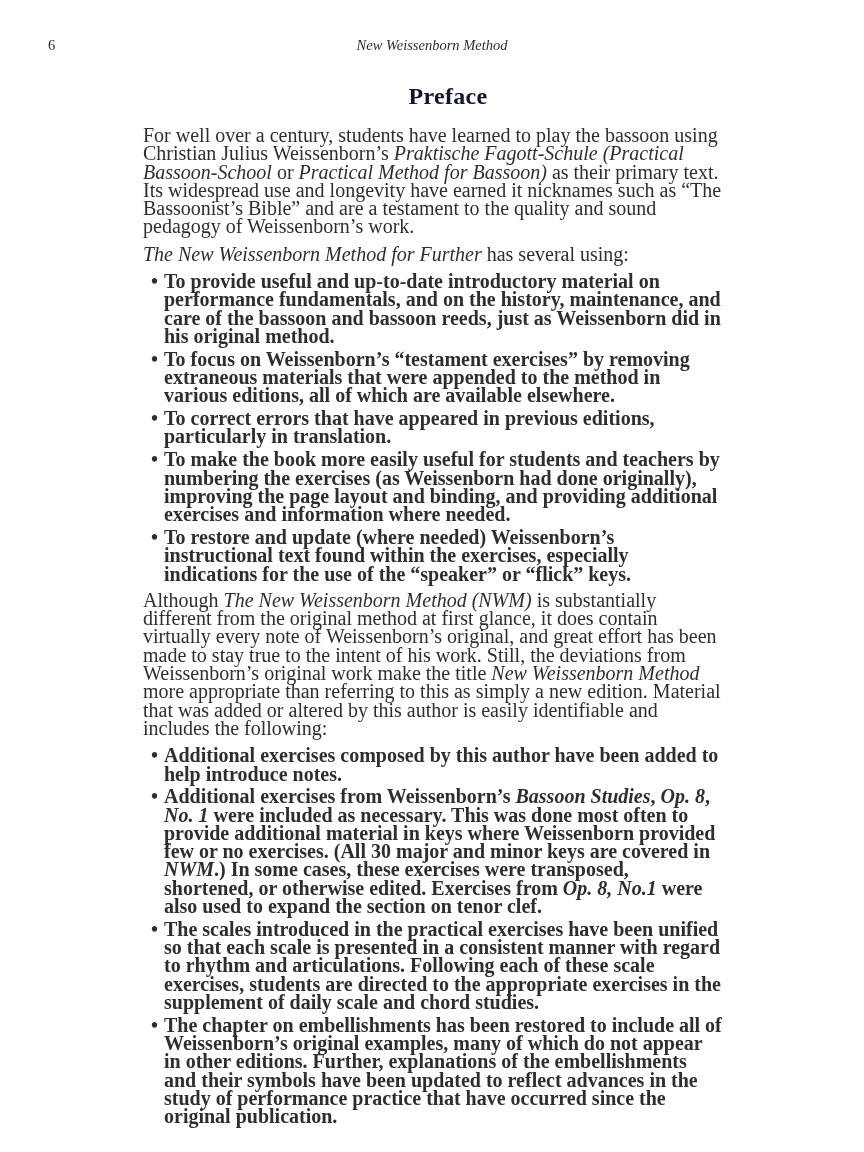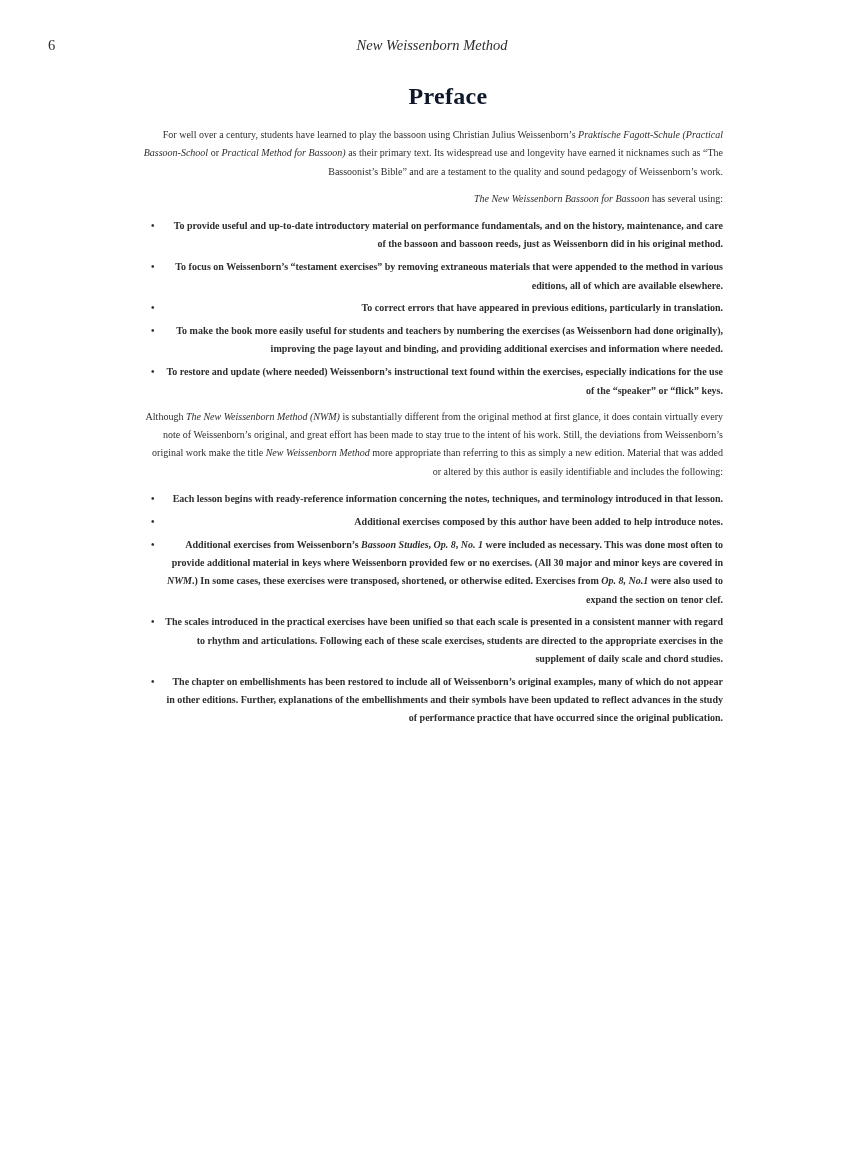--- a/index.html
+++ b/index.html
@@ -42,23 +42,23 @@
     font-size: 24px;
     font-weight: 700;
     letter-spacing: 0.3px;
     color: #0f172a;
   }
   .content {
     position: absolute;
     top: 126px;
     left: 143px;
     width: 580px;
-    font-size: 10px;
+    font-size: 20px;
     line-height: 18.3px;
-    text-align: right;
+    text-align: left;
   }
   .content p {
     margin: 0 0 9px 0;
   }
   .content ul {
     list-style: none;
     margin: 0 0 8px 0;
     padding: 0 0 0 8px;
   }
   .content li {
@@ -79,30 +79,29 @@
 <body>
 
 <div class="page">
   <div class="header-row">
     <span class="pagenum">6</span>
     <span class="runhead">New Weissenborn Method</span>
   </div>
   <h1 class="title">Preface</h1>
   <div class="content">
       <p><span>For well over a century, students have learned to play the bassoon using Christian Julius Weissenborn’s </span><em>Praktische Fagott-Schule (Practical Bassoon-School</em><span> or </span><em>Practical Method for Bassoon)</em><span> as their primary text. Its widespread use and longevity have earned it nicknames such as “The Bassoonist’s Bible” and are a testament to the quality and sound pedagogy of Weissenborn’s work.</span></p>
-      <p><em>The New Weissenborn Bassoon for Bassoon</em><span> has several using:</span></p>
+      <p><em>The New Weissenborn Method for Further</em><span> has several using:</span></p>
       <ul>
         <li><span>To provide useful and up-to-date introductory material on performance fundamentals, and on the history, maintenance, and care of the bassoon and bassoon reeds, just as Weissenborn did in his original method.</span></li>
         <li><span>To focus on Weissenborn’s “testament exercises” by removing extraneous materials that were appended to the method in various editions, all of which are available elsewhere.</span></li>
         <li><span>To correct errors that have appeared in previous editions, particularly in translation.</span></li>
         <li><span>To make the book more easily useful for students and teachers by numbering the exercises (as Weissenborn had done originally), improving the page layout and binding, and providing additional exercises and information where needed.</span></li>
         <li><span>To restore and update (where needed) Weissenborn’s instructional text found within the exercises, especially indications for the use of the “speaker” or “flick” keys.</span></li>
       </ul>
       <p><span>Although </span><em>The New Weissenborn Method (NWM)</em><span> is substantially different from the original method at first glance, it does contain virtually every note of Weissenborn’s original, and great effort has been made to stay true to the intent of his work. Still, the deviations from Weissenborn’s original work make the title </span><em>New Weissenborn Method</em><span> more appropriate than referring to this as simply a new edition. Material that was added or altered by this author is easily identifiable and includes the following:</span></p>
       <ul>
-        <li><span>Each lesson begins with ready-reference information concerning the notes, techniques, and terminology introduced in that lesson.</span></li>
         <li><span>Additional exercises composed by this author have been added to help introduce notes.</span></li>
         <li><span>Additional exercises from Weissenborn’s </span><em>Bassoon Studies</em><span>, </span><em>Op. 8</em><span>, </span><em>No. 1</em><span> were included as necessary. This was done most often to provide additional material in keys where Weissenborn provided few or no exercises. (All 30 major and minor keys are covered in </span><em>NWM</em><span>.) In some cases, these exercises were transposed, shortened, or otherwise edited. Exercises from </span><em>Op. 8, No.1</em><span> were also used to expand the section on tenor clef.</span></li>
         <li><span>The scales introduced in the practical exercises have been unified so that each scale is presented in a consistent manner with regard to rhythm and articulations. Following each of these scale exercises, students are directed to the appropriate exercises in the supplement of daily scale and chord studies.</span></li>
         <li><span>The chapter on embellishments has been restored to include all of Weissenborn’s original examples, many of which do not appear in other editions. Further, explanations of the embellishments and their symbols have been updated to reflect advances in the study of performance practice that have occurred since the original publication.</span></li>
       </ul>
     </div>
 </div>
 
 </body></html>

